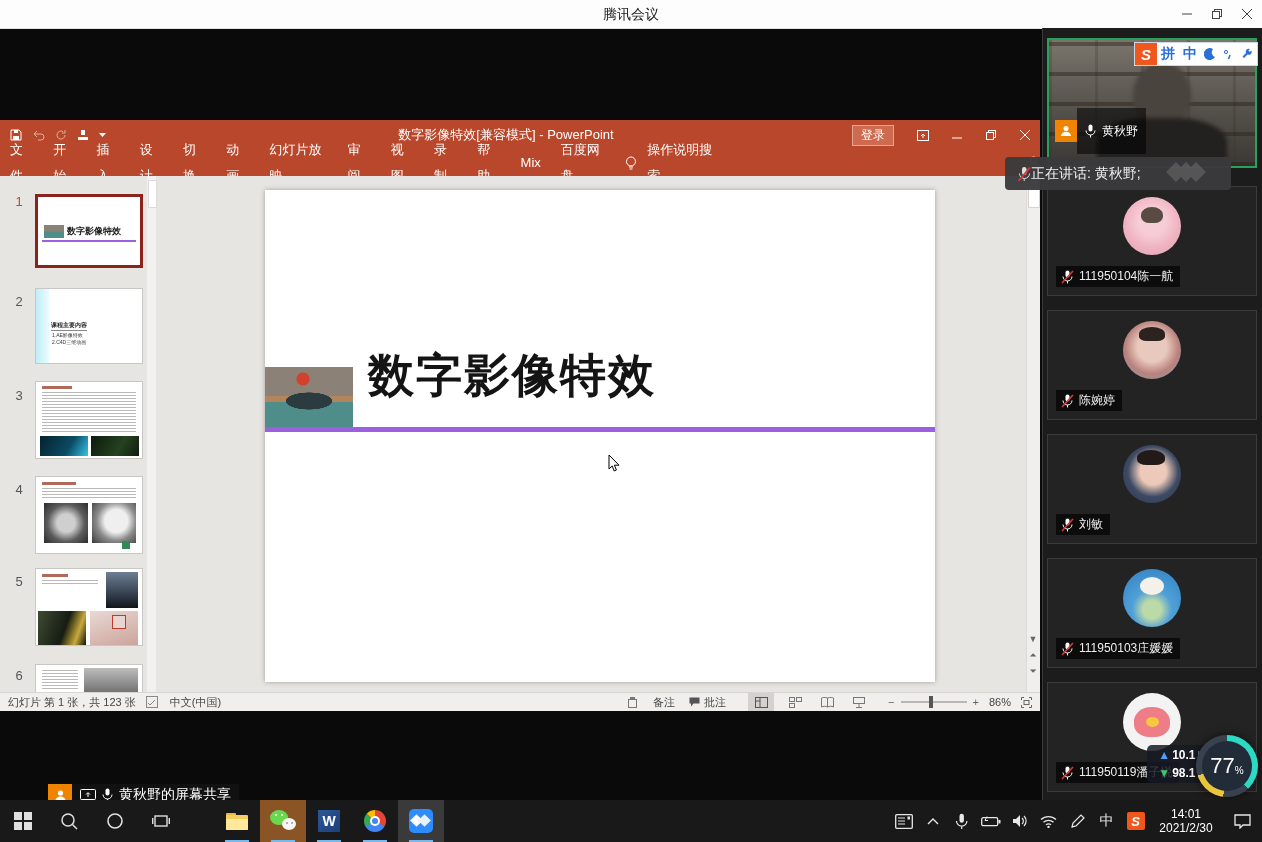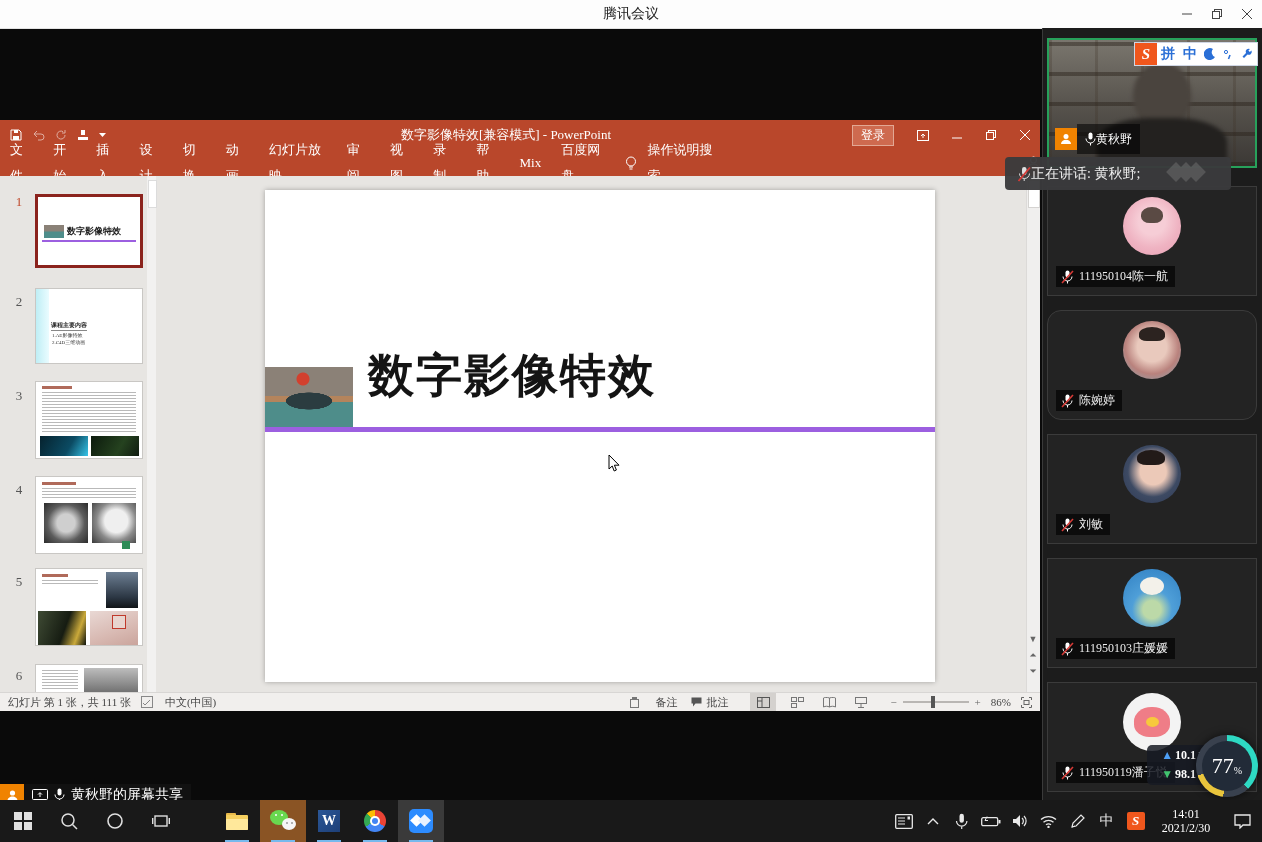--- a/index.html
+++ b/index.html
@@ -1,18 +1,18 @@
 <!DOCTYPE html>
 <html><head>
 <meta charset="utf-8">
 <style>
   html,body{margin:0;padding:0;background:#000;}
   #screen{position:relative;width:1262px;height:842px;background:#0a0a0a;overflow:hidden;
           font-family:"Liberation Sans",sans-serif;-webkit-font-smoothing:antialiased;}
-  .abs{position:absolute;font-family:Liberation Serif, serif;}
+  .abs{position:absolute;}
   .row{display:flex;align-items:center;}
   svg{display:block;}
 
   
   .app-bar{left:0;top:0;width:1262px;height:28px;background:#fdfdfd;border-bottom:1px solid #e3e3e3;}
   .app-title{width:100%;text-align:center;line-height:28px;font-size:14px;color:#222;}
   .winbtn{width:30px;height:28px;display:flex;align-items:center;justify-content:center;color:#444;}
 
   
   .ppt{left:0;top:120px;width:860px;height:590px;background:#E7E5E2;}
@@ -82,21 +82,21 @@
   
   .net{left:1147px;top:745px;width:60px;background:rgba(22,26,35,.85);border-radius:5px;padding:3px 5px;
      font-size:12px;color:#fff;}
   .net .u{color:#4D9FF7;} .net .d{color:#41C36F;} .net small{color:#9aa0a8;font-size:10px;}
   .ring{left:1196px;top:735px;width:62px;height:62px;border-radius:50%;
      background:conic-gradient(#2ED9C3 0 38%, #39414E 38% 52%, #E9C53C 52% 70%, #39414E 70% 100%);
      display:flex;align-items:center;justify-content:center;box-shadow:0 0 8px rgba(0,0,0,.6);}
   .ring-in{width:50px;height:50px;border-radius:50%;background:#222B38;display:flex;align-items:center;justify-content:center;color:#fff;}
 
   
-  .pill{left:0px;top:784px;height:22px;display:flex;align-items:stretch;}
+  .pill{left:0px;top:784px;height:22px;display:flex;align-items:stretch;padding-left:48px;}
   .pill-person{width:24px;background:#F08300;display:flex;align-items:center;justify-content:center;}
   .pill-body{background:#111;display:flex;align-items:center;gap:6px;padding:0 8px;color:#fff;font-size:14px;}
 
   
   .taskbar{left:0;top:800px;width:1262px;height:42px;background:#191919;display:flex;align-items:center;}
   .tb-slot{width:46px;height:42px;display:flex;align-items:center;justify-content:center;position:relative;}
   .tb-underline{position:absolute;bottom:0;left:11px;width:24px;height:2px;background:#76b9ed;}
   .tray{position:absolute;right:0;top:0;height:42px;display:flex;align-items:center;gap:0;}
   .tray-slot{width:29px;height:42px;display:flex;align-items:center;justify-content:center;color:#e8e8e8;}
   .clock{width:72px;text-align:center;color:#fff;font-size:12px;line-height:14px;}
@@ -297,21 +297,21 @@
         </div>
       <div class="abs" style="left:1026px;top:472px;">
           <div class="scroll-glyph">⏶</div>
         </div>
       <div class="abs" style="left:1026px;top:488px;">
           <div class="scroll-glyph">⏷</div>
         </div>
     </div>
 
     <div class="abs ppt-status">
-      <span style="margin-left:8px;">幻灯片 第 1 张，共 111 张</span>
+      <span style="margin-left:8px;">幻灯片 第 1 张，共 123 张</span>
       <span style="margin-left:10px;">
           <svg width="12" height="12">
             <rect x="0.5" y="0.5" width="11" height="11" fill="none" stroke="#888"></rect>
             <path d="M2 7l2 2 5-5" fill="none" stroke="#888"></path>
           </svg>
         </span>
       <span style="margin-left:12px;">中文(中国)</span>
       <div style="flex:1"></div>
       <span>
           <svg width="9" height="11">
@@ -376,21 +376,21 @@
         <div class="head"></div>
         <div class="torso"></div>
       </div>
       <div class="nameplate" style="left:6px;bottom:10px;padding-left:0;background:none;gap:0;">
         <span style="width:22px;height:22px;background:#F08300;display:flex;align-items:center;justify-content:center;">
           <svg width="12" height="12">
               <circle cx="6" cy="3.5" r="2.5" fill="#fff"></circle>
               <path d="M1 11c0-2.7 2.2-4.3 5-4.3s5 1.6 5 4.3z" fill="#fff"></path>
             </svg>
         </span>
-        <span class="row" style="background:rgba(0,0,0,.55);height:22px;padding:4px 8px;">
+        <span class="row" style="background:rgba(0,0,0,.55);height:22px;padding:12px 8px;gap:6px;">
           <span>
               <svg width="11" height="14">
                 <rect x="3.5" y="0.5" width="4" height="7" rx="2" fill="#fff"></rect>
                 <path d="M1 6.5a4.5 4.5 0 0 0 9 0" fill="none" stroke="#fff"></path>
                 <line x1="5.5" y1="11" x2="5.5" y2="13.5" stroke="#fff"></line>
               </svg>
             </span>
           <span style="font-size:12px;color:#fff;">黄秋野</span>
         </span>
       </div>
@@ -406,21 +406,21 @@
               <rect x="4.5" y="0.5" width="4" height="7" rx="2" fill="#fff"></rect>
               <path d="M2 6.5a4.5 4.5 0 0 0 9 0" fill="none" stroke="#fff"></path>
               <line x1="6.5" y1="11" x2="6.5" y2="13.5" stroke="#fff"></line>
               <line x1="1" y1="13" x2="12" y2="1" stroke="#d63a36" stroke-width="1.6"></line>
             </svg>
           </span>
         <span>111950104陈一航</span>
       </div>
     </div>
 
-    <div class="tile" style="top:282px;height:110px;border-radius:14px;">
+    <div class="tile" style="top:282px;height:110px;">
       <div class="avatar" style="top:10px;width:58px;height:58px;background:radial-gradient(circle at 50% 45%,#e9c9bd 0 34%,#b9827d 62%,#7da6b5);">
         <div style="position:absolute;left:16px;top:6px;width:26px;height:14px;border-radius:50% 50% 30% 30%;background:#2c2320;"></div>
       </div>
       <div class="nameplate">
         <span>
             <svg width="13" height="14">
               <rect x="4.5" y="0.5" width="4" height="7" rx="2" fill="#fff"></rect>
               <path d="M2 6.5a4.5 4.5 0 0 0 9 0" fill="none" stroke="#fff"></path>
               <line x1="6.5" y1="11" x2="6.5" y2="13.5" stroke="#fff"></line>
               <line x1="1" y1="13" x2="12" y2="1" stroke="#d63a36" stroke-width="1.6"></line>

